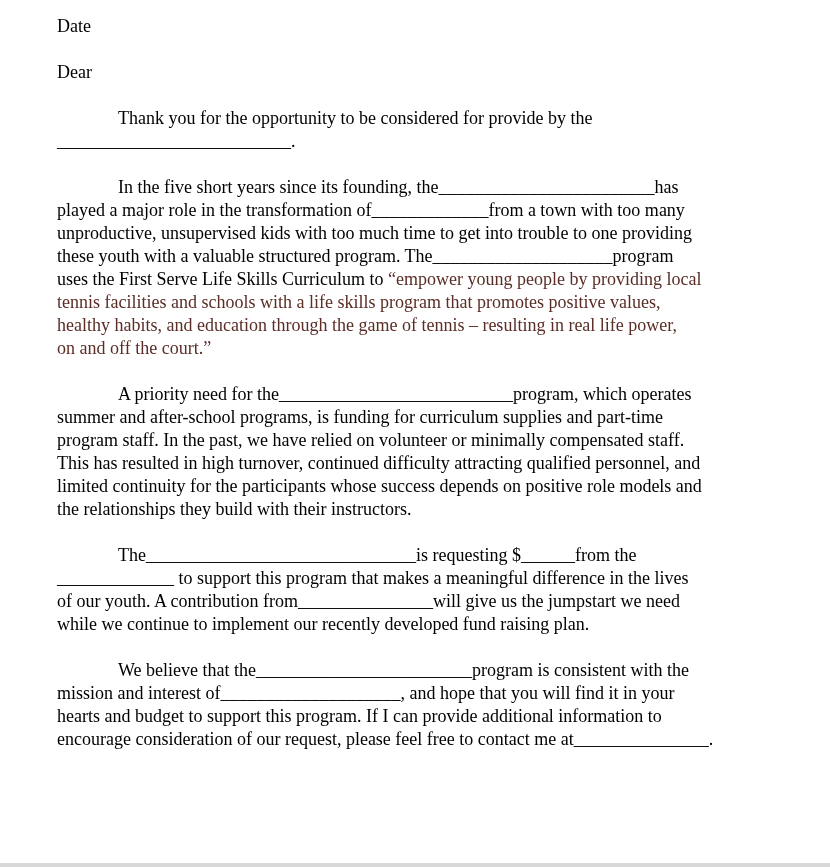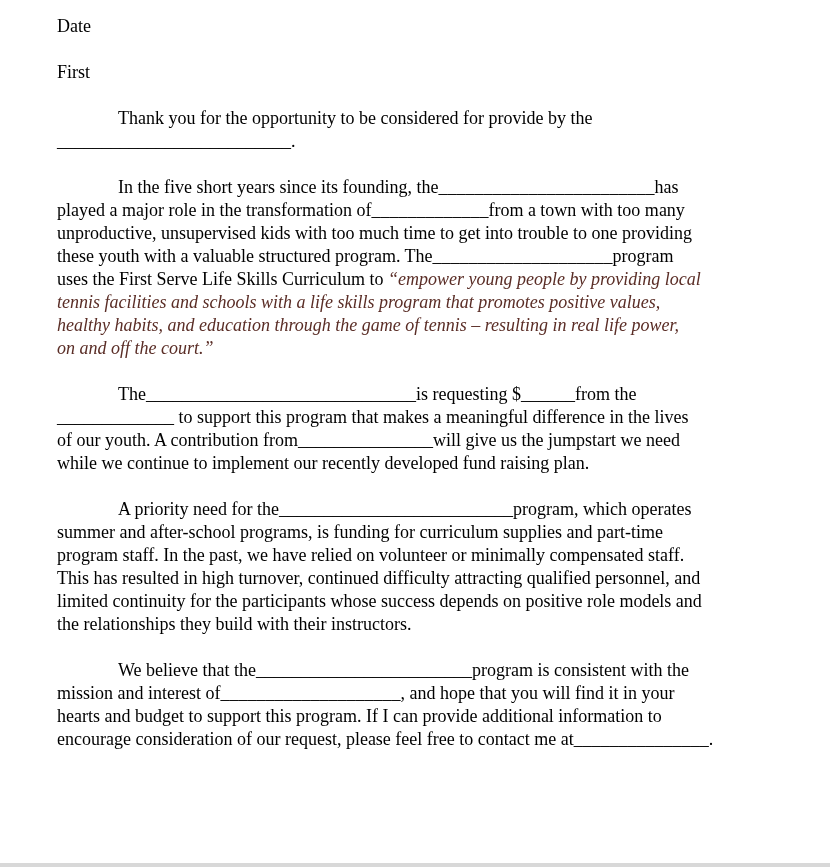--- a/index.html
+++ b/index.html
@@ -15,63 +15,62 @@
     line-height: 23px;
     padding: 15px 16px 8px 57px;
     overflow: hidden;
   }
   .page p {
     margin: 0 0 23px 0;
     white-space: pre-wrap;
   }
   .indent { text-indent: 61px; }
   .quote {
-    font-style: italic;
     color: var(--quote_text, #5a2d26);
   }
   .bottom-strip {
     position: absolute;
     left: 0; bottom: 0;
     width: 100%; height: 4px;
     background: var(--bottom_strip, #d8d8d8);
   }
 </style>
 </head>
 <body>
 
 <div class="page">
 
   <p>Date</p>
 
 
-  <p>First</p>
+  <p>Dear</p>
 
   <p class="indent">Thank you for the opportunity to be considered for provide by the
 __________________________.</p>
 
   <p class="indent"><span>In the five short years since its founding, the________________________has
 played a major role in the transformation of_____________from a town with too many
 unproductive, unsupervised kids with too much time to get into trouble to one providing
 these youth with a valuable structured program. The____________________program
 uses the First Serve Life Skills Curriculum to </span><span class="quote">“empower young people by providing local
 tennis facilities and schools with a life skills program that promotes positive values,
 healthy habits, and education through the game of tennis – resulting in real life power,
 on and off the court.”</span></p>
 
-  <p class="indent">The______________________________is requesting $______from the
-_____________ to support this program that makes a meaningful difference in the lives
-of our youth. A contribution from_______________will give us the jumpstart we need
-while we continue to implement our recently developed fund raising plan.</p>
-
   <p class="indent">A priority need for the__________________________program, which operates
 summer and after-school programs, is funding for curriculum supplies and part-time
 program staff. In the past, we have relied on volunteer or minimally compensated staff.
 This has resulted in high turnover, continued difficulty attracting qualified personnel, and
 limited continuity for the participants whose success depends on positive role models and
 the relationships they build with their instructors.</p>
+
+  <p class="indent">The______________________________is requesting $______from the
+_____________ to support this program that makes a meaningful difference in the lives
+of our youth. A contribution from_______________will give us the jumpstart we need
+while we continue to implement our recently developed fund raising plan.</p>
 
   <p class="indent">We believe that the________________________program is consistent with the
 mission and interest of____________________, and hope that you will find it in your
 hearts and budget to support this program. If I can provide additional information to
 encourage consideration of our request, please feel free to contact me at_______________.</p>
 
   <div class="bottom-strip"></div>
 </div>
 
 </body></html>

